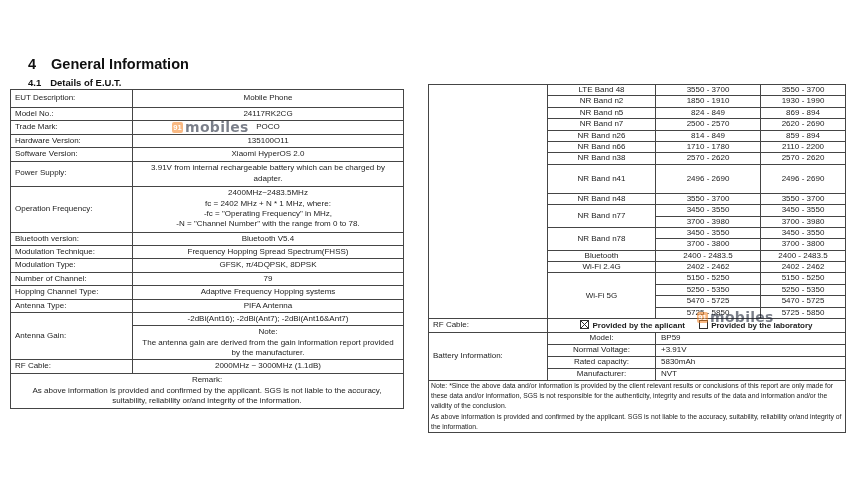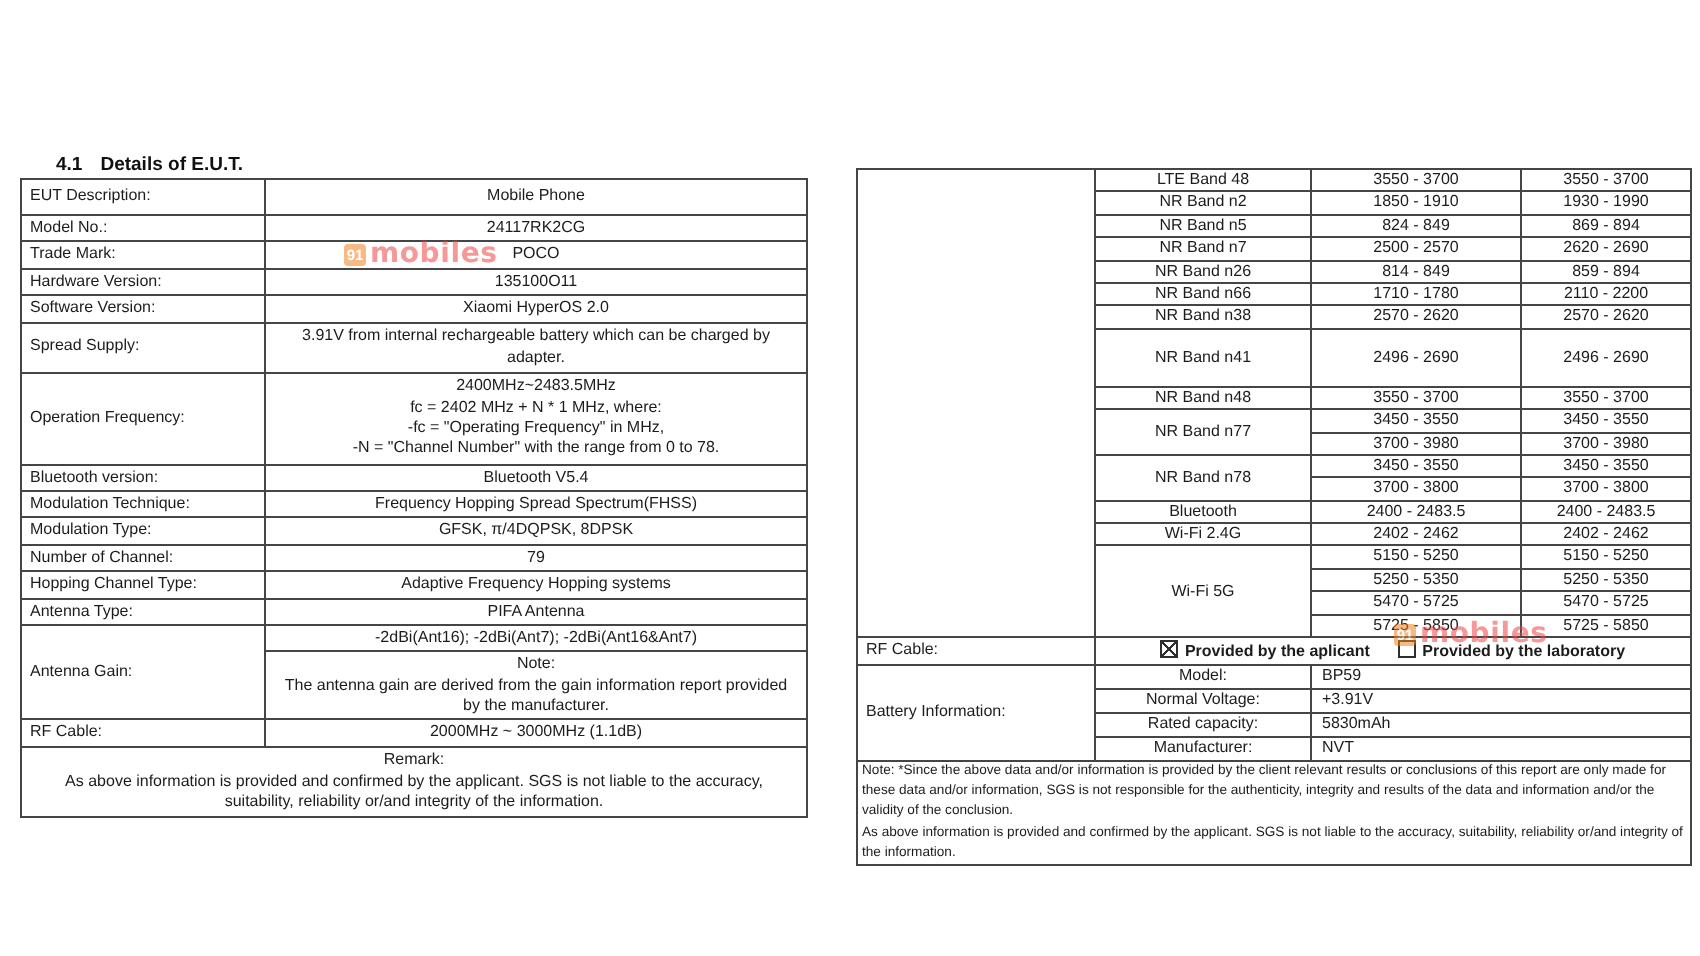--- a/index.html
+++ b/index.html
@@ -33,28 +33,31 @@
   .cb{display:inline-block;width:7px;height:7px;border:1px solid #2e2e2e;background:#fff;
       margin:0 3px -1px 0;position:relative;}
   .cb.second{margin-left:12px;}
   .cb.checked::before{content:"";position:absolute;inset:0;
       background:linear-gradient(to top right,transparent 44%,#2e2e2e 46%,#2e2e2e 54%,transparent 56%),
                  linear-gradient(to bottom right,transparent 44%,#2e2e2e 46%,#2e2e2e 54%,transparent 56%);}
   
   .wm{position:absolute;display:flex;align-items:center;gap:2px;opacity:.55;pointer-events:none;}
   .wm-logo{color:#fff;font-size:7.5px;font-weight:bold;width:11px;height:11px;border-radius:2px;
            display:inline-flex;align-items:center;justify-content:center;}
-  .wm-text{color:#ef4444;font-size:14px;font-weight:bold;letter-spacing:.3px;
+  .wm-text{color:#0f172a;font-size:14px;font-weight:bold;letter-spacing:.3px;
            font-family:"DejaVu Sans",sans-serif;}
 </style>
 </head>
 <body>
 
 <div class="canvas">
 
+  <div class="h1">
+    <span class="num">4</span><span>General Information</span>
+  </div>
   <div class="h2">
     <span class="num">4.1</span><span>Details of E.U.T.</span>
   </div>
 
   <div class="eut-wrap">
     <table class="eut">
       <colgroup>
           <col style="width:122px">
           <col style="width:271px">
         </colgroup>
@@ -73,21 +76,21 @@
           </tr>
           <tr style="height: 13px;">
             <td class="lbl">Hardware Version:</td>
             <td class="val">135100O11</td>
           </tr>
           <tr style="height: 13px;">
             <td class="lbl">Software Version:</td>
             <td class="val">Xiaomi HyperOS 2.0</td>
           </tr>
           <tr style="height: 25px;">
-            <td class="lbl">Spread Supply:</td>
+            <td class="lbl">Power Supply:</td>
             <td class="val">3.91V from internal rechargeable battery which can be charged by
 adapter.</td>
           </tr>
           <tr style="height: 46px;">
             <td class="lbl">Operation Frequency:</td>
             <td class="val">2400MHz~2483.5MHz
 fc = 2402 MHz + N * 1 MHz, where:
 -fc = "Operating Frequency" in MHz,
 -N = "Channel Number" with the range from 0 to 78.</td>
           </tr>

